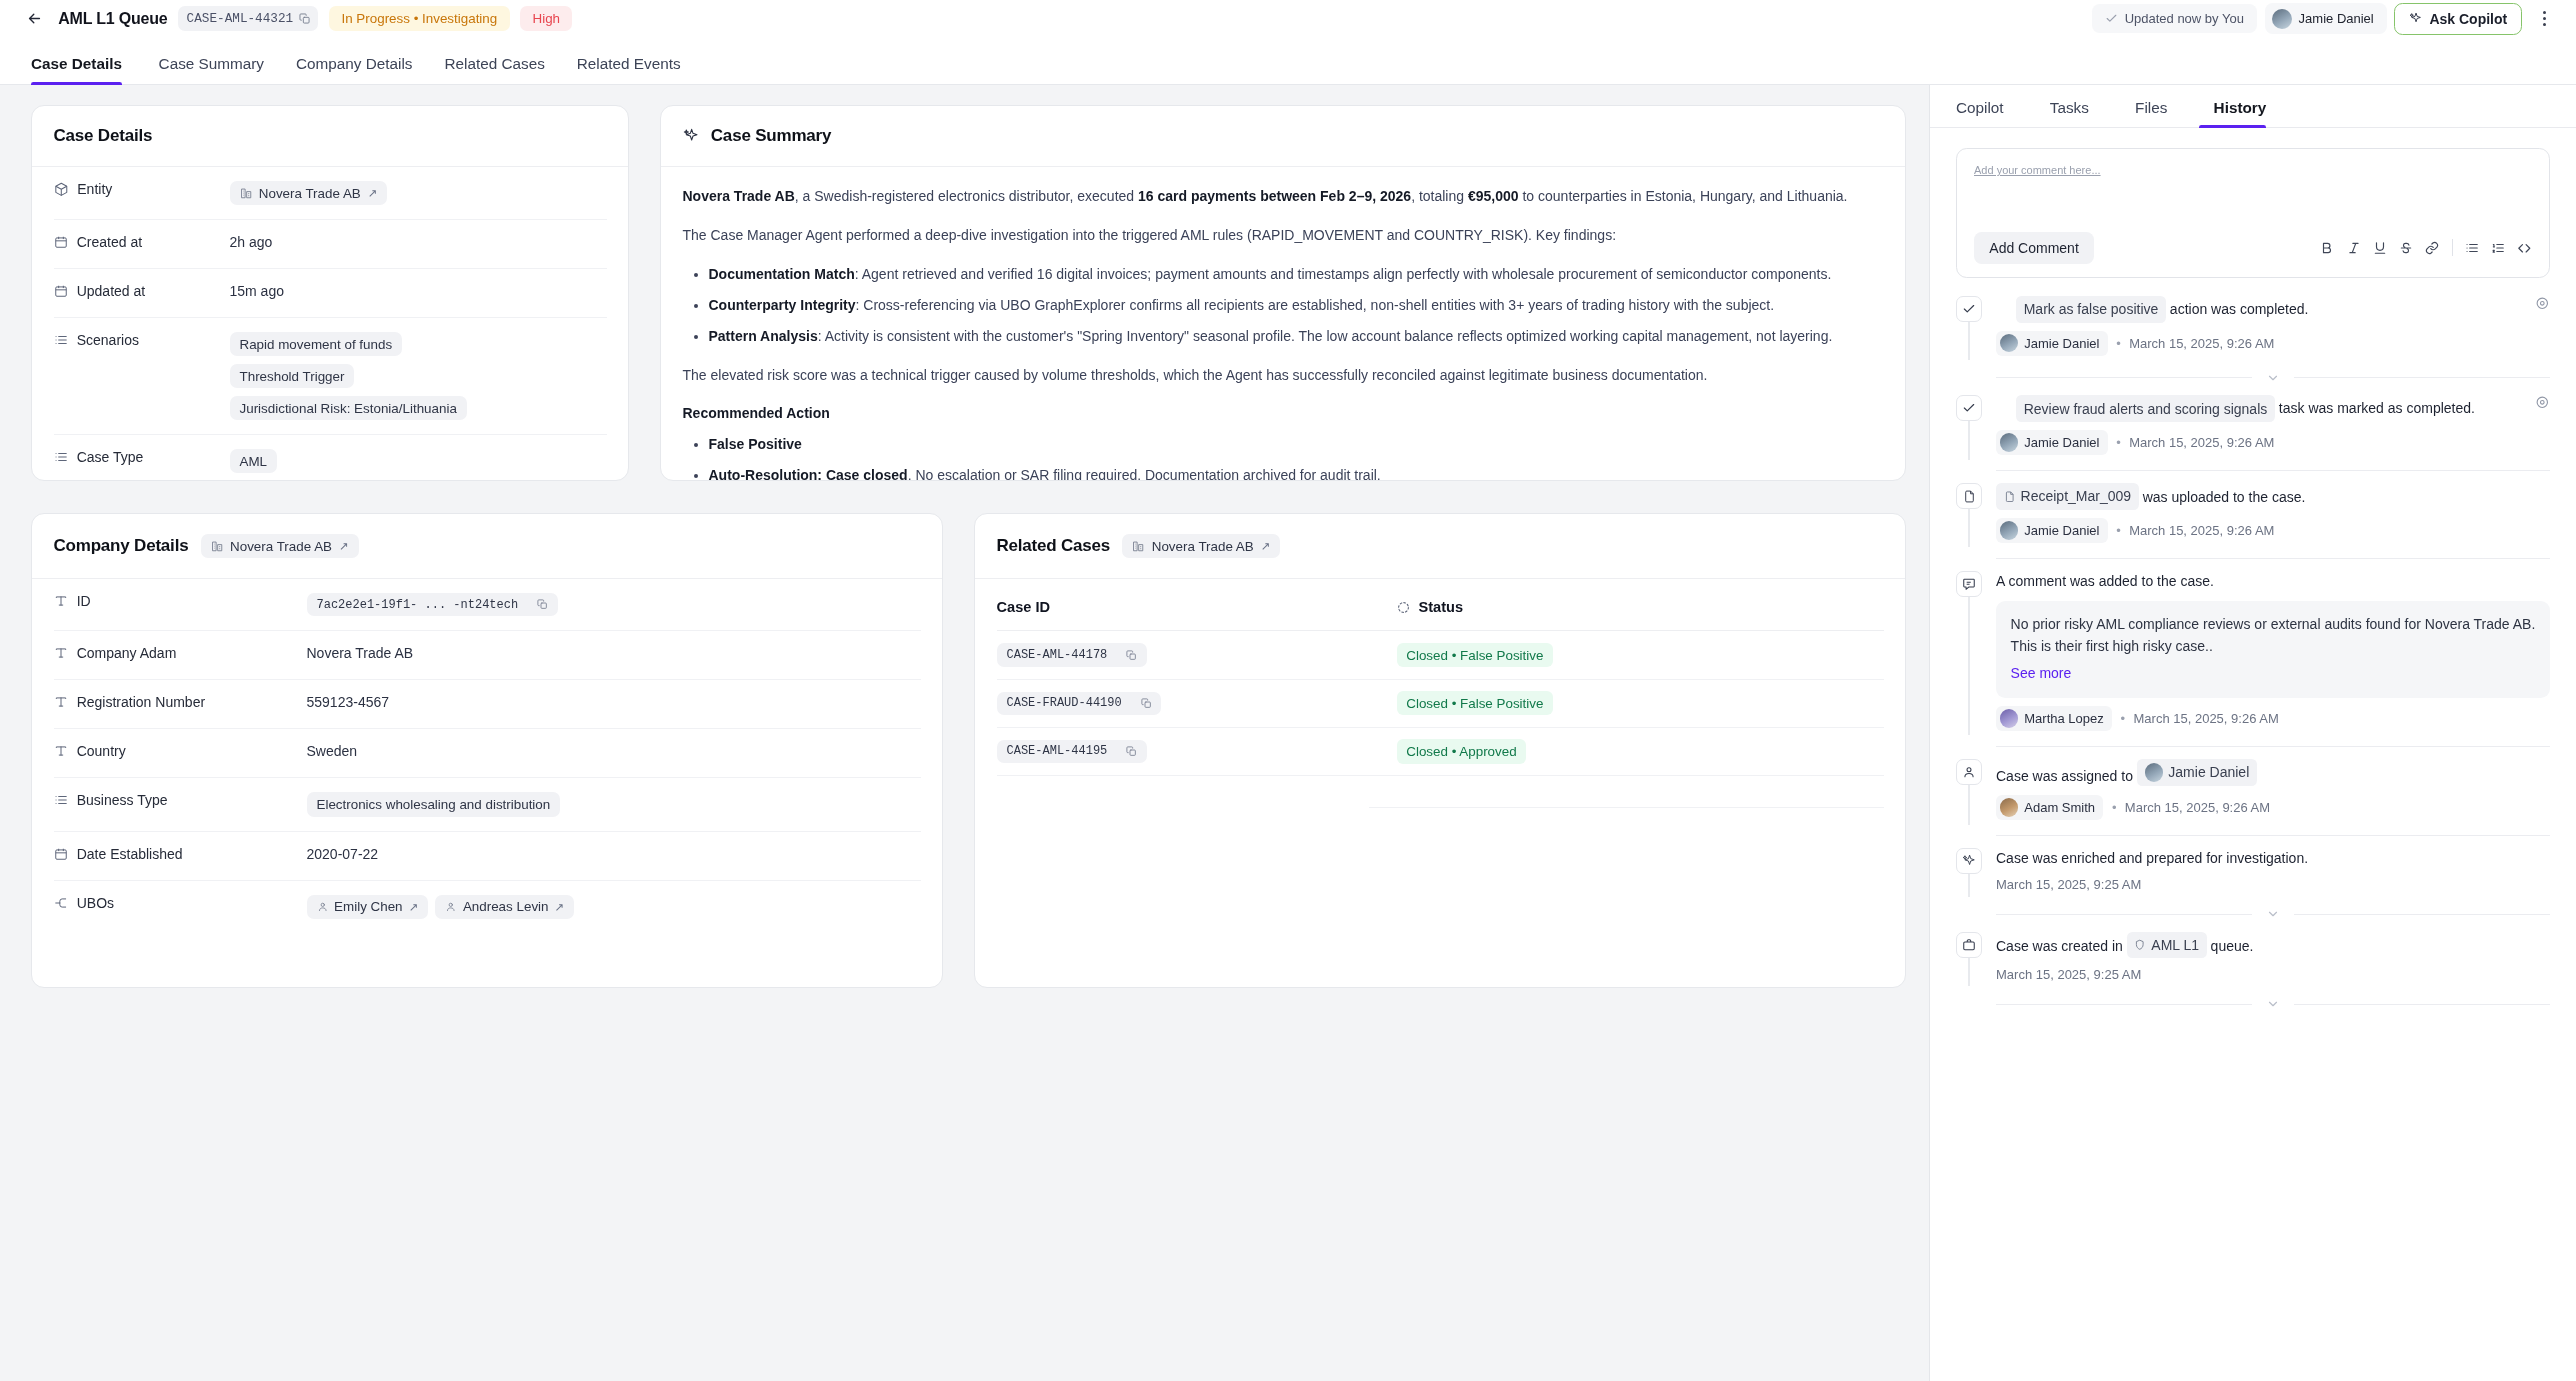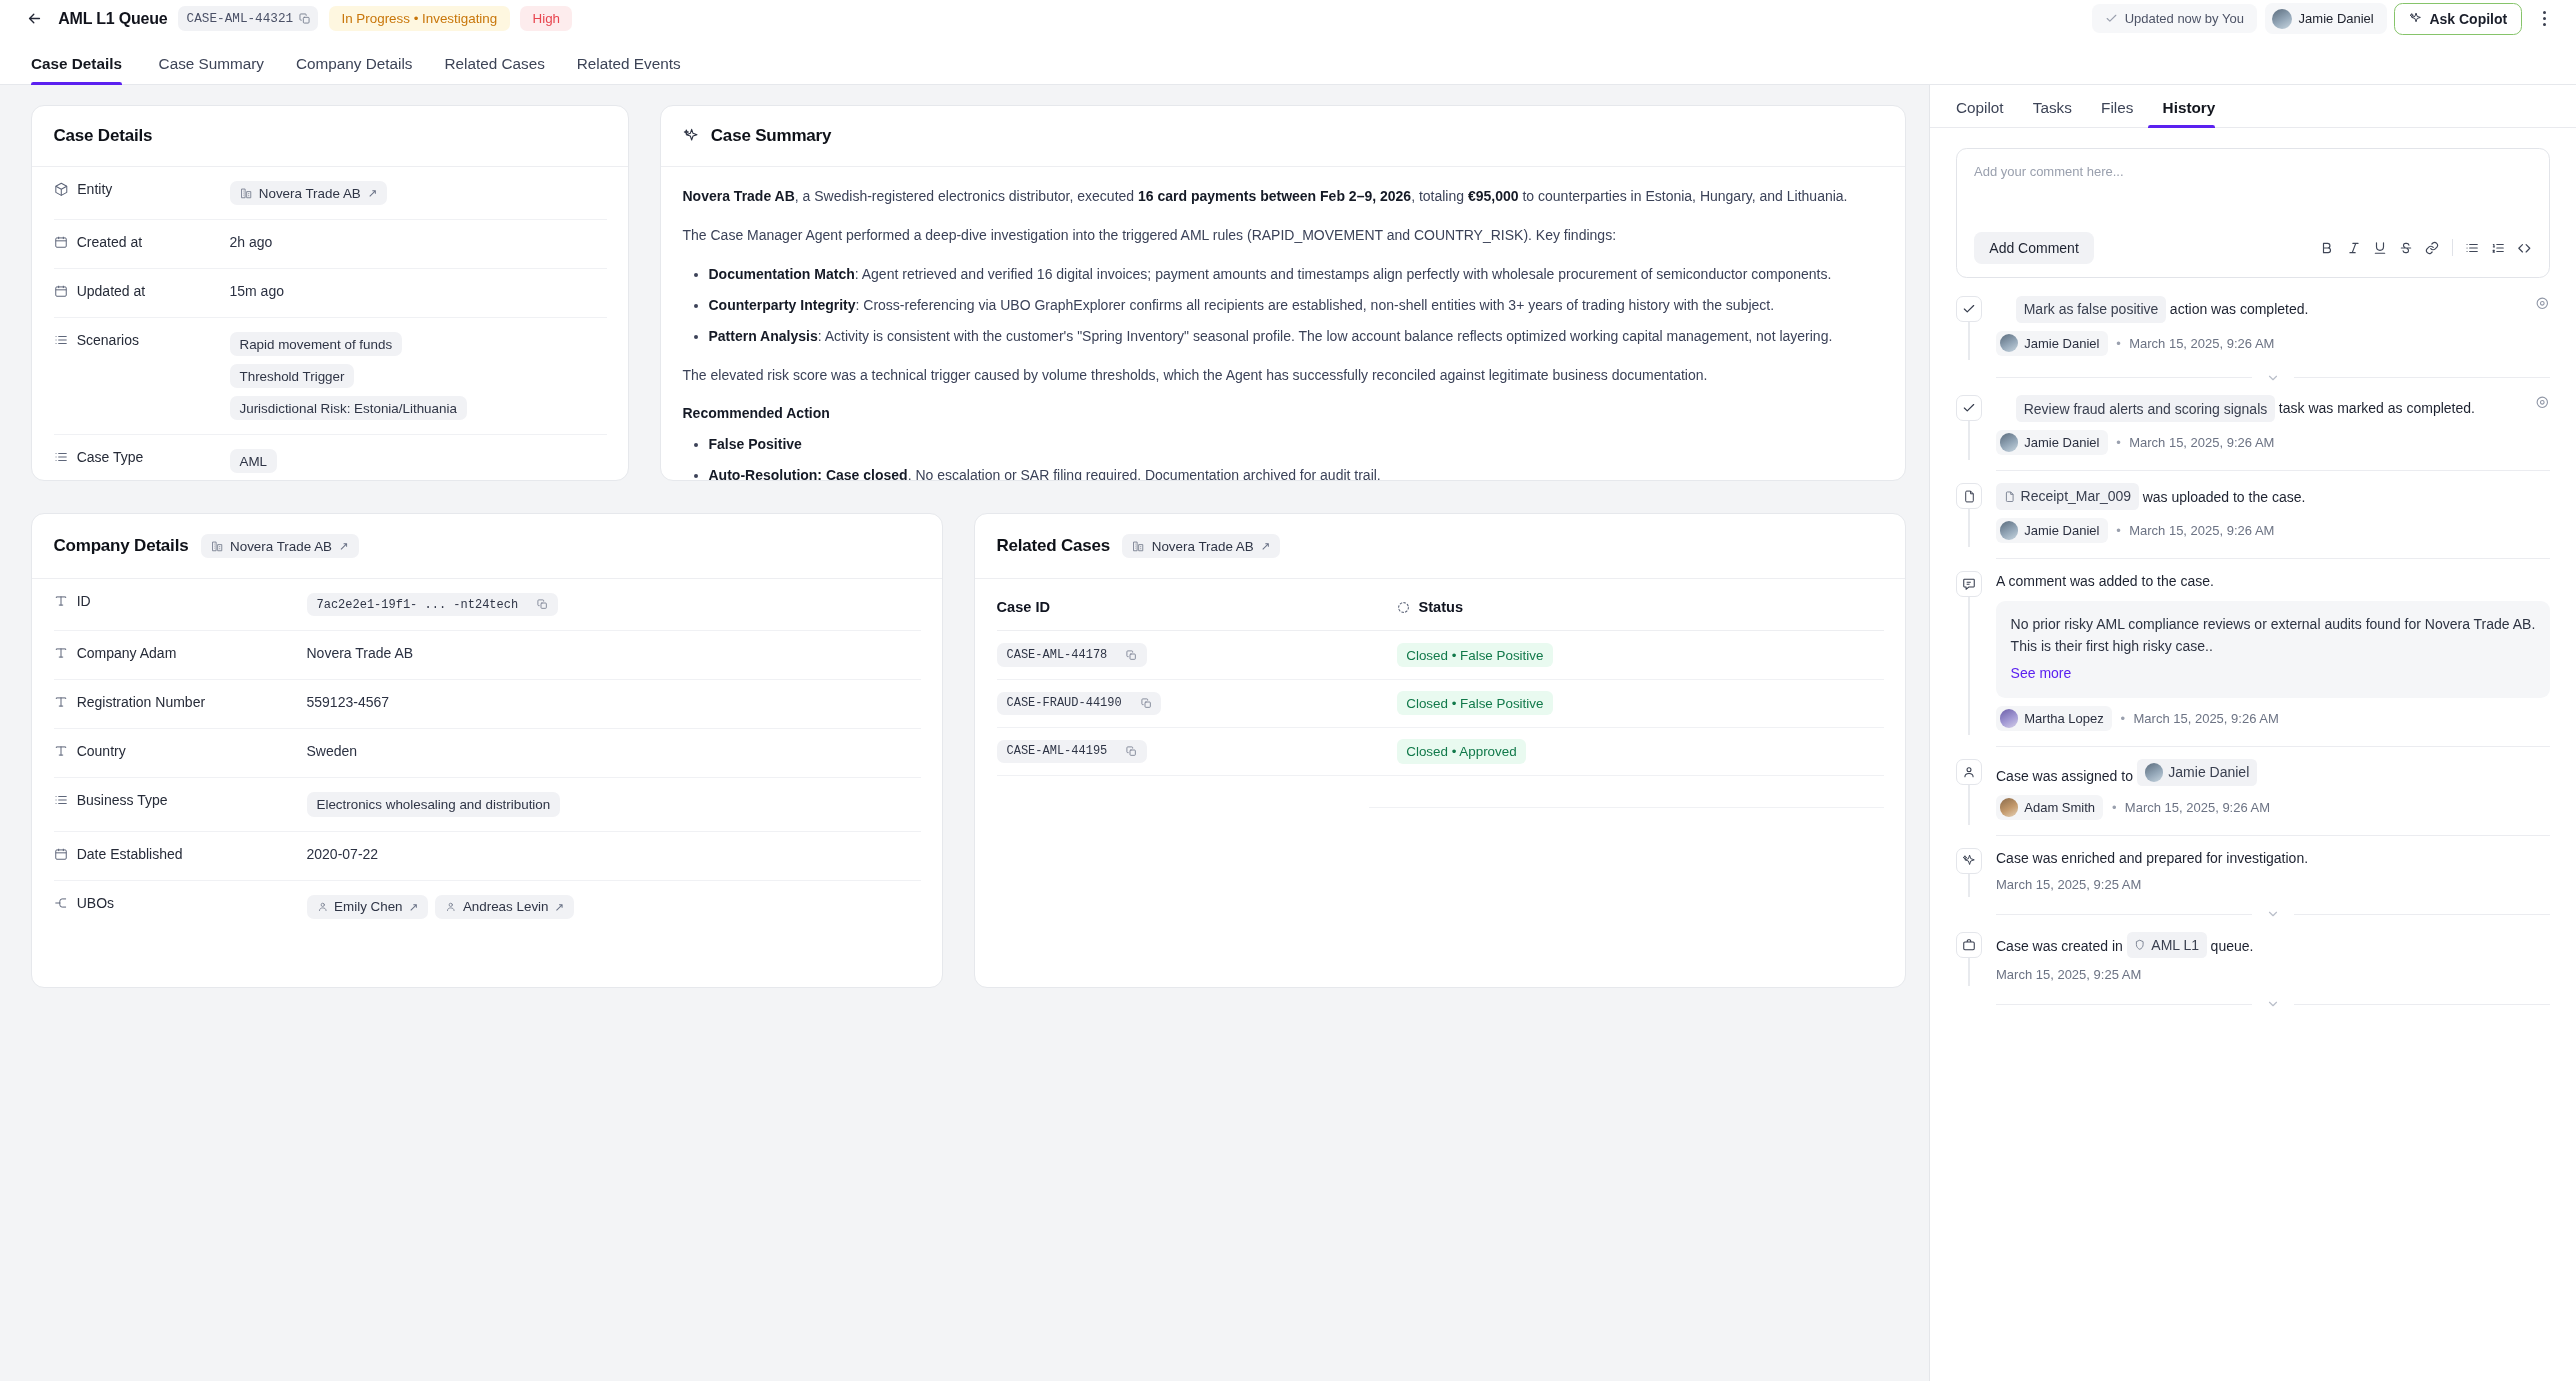--- a/index.html
+++ b/index.html
@@ -186,39 +186,39 @@
   .spacer-row td { border-bottom: 0.8px solid #f0f1f4; height: 32px; }
   .spacer-row td.c1 { border-bottom: none; }
 
   
   .sidebar {
     flex: 0 0 647px; width: 647px; background: #ffffff;
     border-left: 0.8px solid #e4e6ea;
     display: flex; flex-direction: column; overflow: hidden;
   }
   .side-tabs {
-    display: flex; align-items: flex-end; gap: 0; padding: 14px 26px 0 26px;
+    display: flex; align-items: flex-end; gap: 17px; padding: 14px 26px 0 26px;
     border-bottom: 0.8px solid #e9eaee; position: relative;
   }
   .stab {
     font-size: 15.3px; color: #3d4457; padding: 0 14.6px 10px 14.6px;
     cursor: pointer; position: relative;
   }
   .stab:first-child { padding-left: 0; }
   .stab.active { color: #14171f; font-weight: 600; }
   .stab.active::after {
     content:""; position:absolute; left:0; right:14.6px; bottom:-0.8px;
     height:3.1px; background:#5b21f0; border-radius:2.3px 2.3px 0 0;
   }
   .composer {
     margin: 20px 26px 0 26px; border: 0.8px solid #e2e4e9; border-radius: 10.7px;
     padding: 15.3px 17px 12.3px 17px;
   }
   .composer-input {
-    font-size: 13px; color: #9aa0ae; min-height: 55px; outline: none; cursor: text;
+    font-size: 11px; color: #9aa0ae; min-height: 55px; outline: none; cursor: text; text-decoration: underline;
   }
   .composer-bar { display: flex; align-items: center; margin-top: 12.3px; }
   .add-comment {
     background: #f1f2f5; border: none; border-radius: 7.7px;
     padding: 8.4px 15.3px; font-size: 14px; color: #1d2230;
     cursor: pointer; font-family: inherit;
   }
   .fmt-tools { margin-left: auto; display: flex; align-items: center; gap: 12.3px; color: #3f4657; }
   .fmt { cursor: pointer; font-size: 14.6px; display:flex; align-items:center; }
   .fmt-div { width: 0.8px; height: 17px; background: #e0e2e8; }

